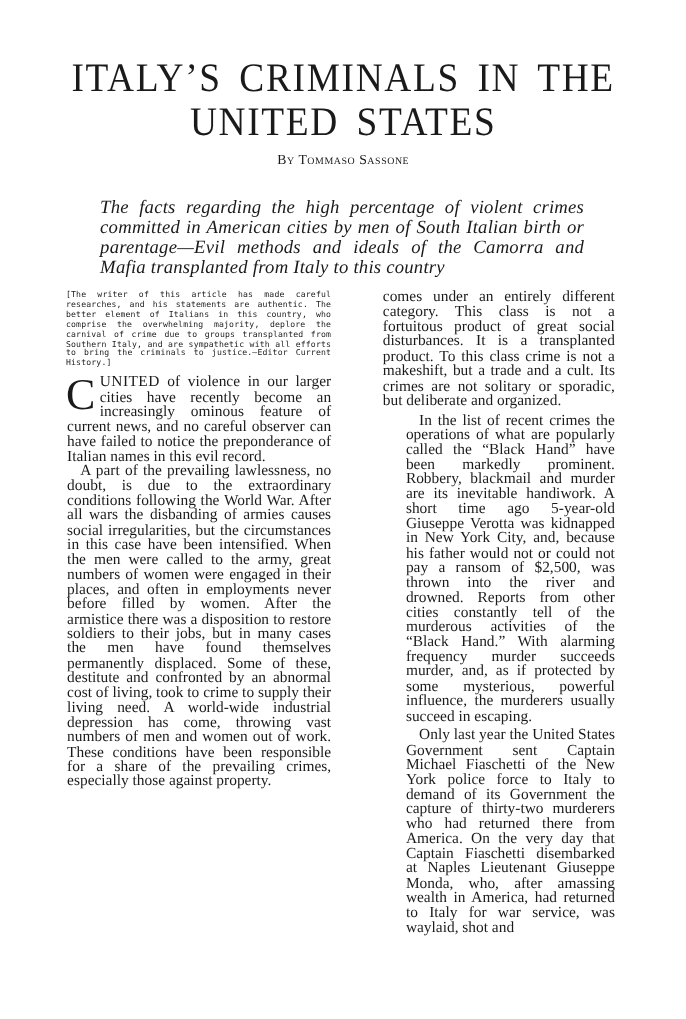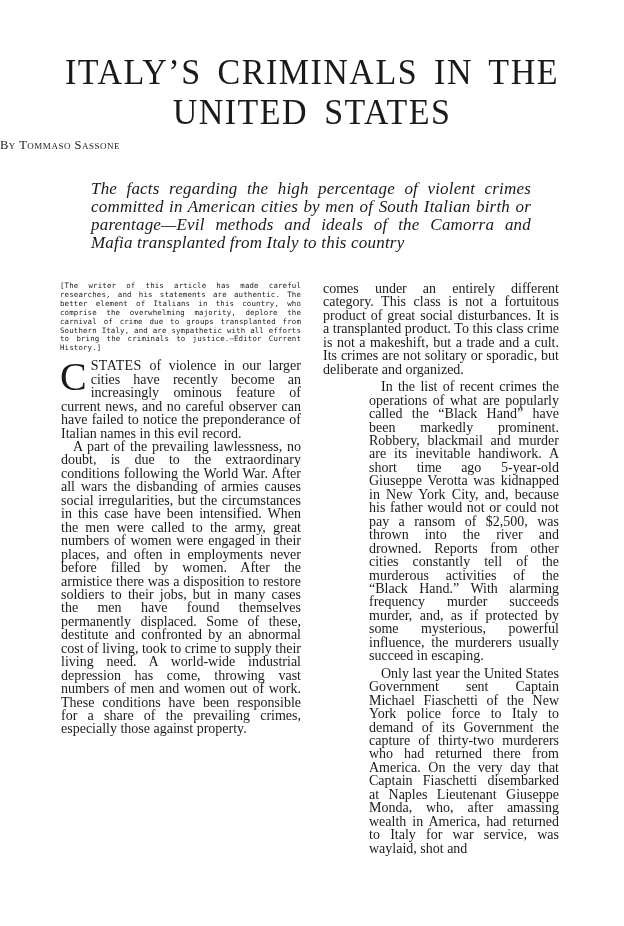--- a/index.html
+++ b/index.html
@@ -11,47 +11,47 @@
     .title {
       position: absolute; left: 0; width: 624px; text-align: center;
       font-family: "Liberation Serif", serif;
       font-size: 34px; letter-spacing: 1.5px; line-height: 40px;
       transform: scaleY(1.08);
     }
     .title1 { top: 52px; }
     .title2 { top: 92px; }
     .title span { word-spacing: 6px; }
     .byline {
-      position: absolute; top: 138px; left: 0; width: 624px; text-align: left;
+      position: absolute; top: 138px; left: 0; width: 624px; text-align: center;
       font-family: "Liberation Serif", serif; font-size: 12.5px; letter-spacing: 0.5px;
       font-variant: small-caps;
     }
     .deck {
       position: absolute; top: 180px; left: 91px; width: 440px;
       font-family: "Liberation Serif", serif; font-style: italic;
       font-size: 17px; line-height: 18px; text-align: justify;
       letter-spacing: 0.2px;
     }
     .col {
-      position: absolute; top: 282px;
+      position: absolute; top: 264px;
       font-family: "Liberation Serif", serif;
       font-size: 14px; line-height: 13.45px; text-align: justify;
       hyphens: none;
     }
     .col-left { left: 61px; width: 240px; }
     .col-right { left: 323px; width: 236px; }
     .note {
       font-size: 9px; line-height: 8.9px; margin: 0 0 6px -1px;
       text-align: justify; letter-spacing: 0.15px;
       font-family: "DejaVu Sans Mono", "Liberation Mono", monospace;
       font-size: 7.4px;
     }
     .col p { margin: 0; text-indent: 12px; }
     .col p.first { text-indent: 0; }
-    .col p.noindent { text-indent: 0; }
+    .col p.noindent { text-indent: 0; margin-left: 25px; }
     .col p.gap { margin-top: 4px; margin-left: 46px; }
     .dropcap {
       float: left; font-size: 40px; line-height: 32px; margin: 2px 4px 0 -1px;
       font-family: "Liberation Serif", serif;
     }
     .lead-caps { letter-spacing: 0.4px; }
   </style>
 </head>
 <body>
 
@@ -62,21 +62,21 @@
   <span>UNITED STATES</span>
 </div>
 
 <div class="byline">By Tommaso Sassone</div>
 
 <div class="deck">The facts regarding the high percentage of violent crimes committed in American cities by men of South Italian birth or parentage—Evil methods and ideals of the Camorra and Mafia transplanted from Italy to this country</div>
 
 <div class="col col-left">
   <div class="note">[The writer of this article has made careful researches, and his statements are authentic. The better element of Italians in this country, who comprise the overwhelming majority, deplore the carnival of crime due to groups transplanted from Southern Italy, and are sympathetic with all efforts to bring the criminals to justice.—Editor Current History.]</div>
   <p class="first">
-    <span class="dropcap">C</span><span class="lead-caps">STATES</span><span> of violence in our larger cities have recently become an increasingly ominous feature of current news, and no careful observer can have failed to notice the preponderance of Italian names in this evil record.</span>
+    <span class="dropcap">C</span><span class="lead-caps">UNITED</span><span> of violence in our larger cities have recently become an increasingly ominous feature of current news, and no careful observer can have failed to notice the preponderance of Italian names in this evil record.</span>
   </p>
   <p>A part of the prevailing lawlessness, no doubt, is due to the extraordinary conditions following the World War. After all wars the disbanding of armies causes social irregularities, but the circumstances in this case have been intensified. When the men were called to the army, great numbers of women were engaged in their places, and often in employments never before filled by women. After the armistice there was a disposition to restore soldiers to their jobs, but in many cases the men have found themselves permanently displaced. Some of these, destitute and confronted by an abnormal cost of living, took to crime to supply their living need. A world-wide industrial depression has come, throwing vast numbers of men and women out of work. These conditions have been responsible for a share of the prevailing crimes, especially those against property.</p>
 </div>
 
 <div class="col col-right">
   <p class="noindent">comes under an entirely different category. This class is not a fortuitous product of great social disturbances. It is a transplanted product. To this class crime is not a makeshift, but a trade and a cult. Its crimes are not solitary or sporadic, but deliberate and organized.</p>
   <p class="gap">In the list of recent crimes the operations of what are popularly called the “Black Hand” have been markedly prominent. Robbery, blackmail and murder are its inevitable handiwork. A short time ago 5-year-old Giuseppe Verotta was kidnapped in New York City, and, because his father would not or could not pay a ransom of $2,500, was thrown into the river and drowned. Reports from other cities constantly tell of the murderous activities of the “Black Hand.” With alarming frequency murder succeeds murder, and, as if protected by some mysterious, powerful influence, the murderers usually succeed in escaping.</p>
   <p class="gap">Only last year the United States Government sent Captain Michael Fiaschetti of the New York police force to Italy to demand of its Government the capture of thirty-two murderers who had returned there from America. On the very day that Captain Fiaschetti disembarked at Naples Lieutenant Giuseppe Monda, who, after amassing wealth in America, had returned to Italy for war service, was waylaid, shot and</p>
 </div>
 

